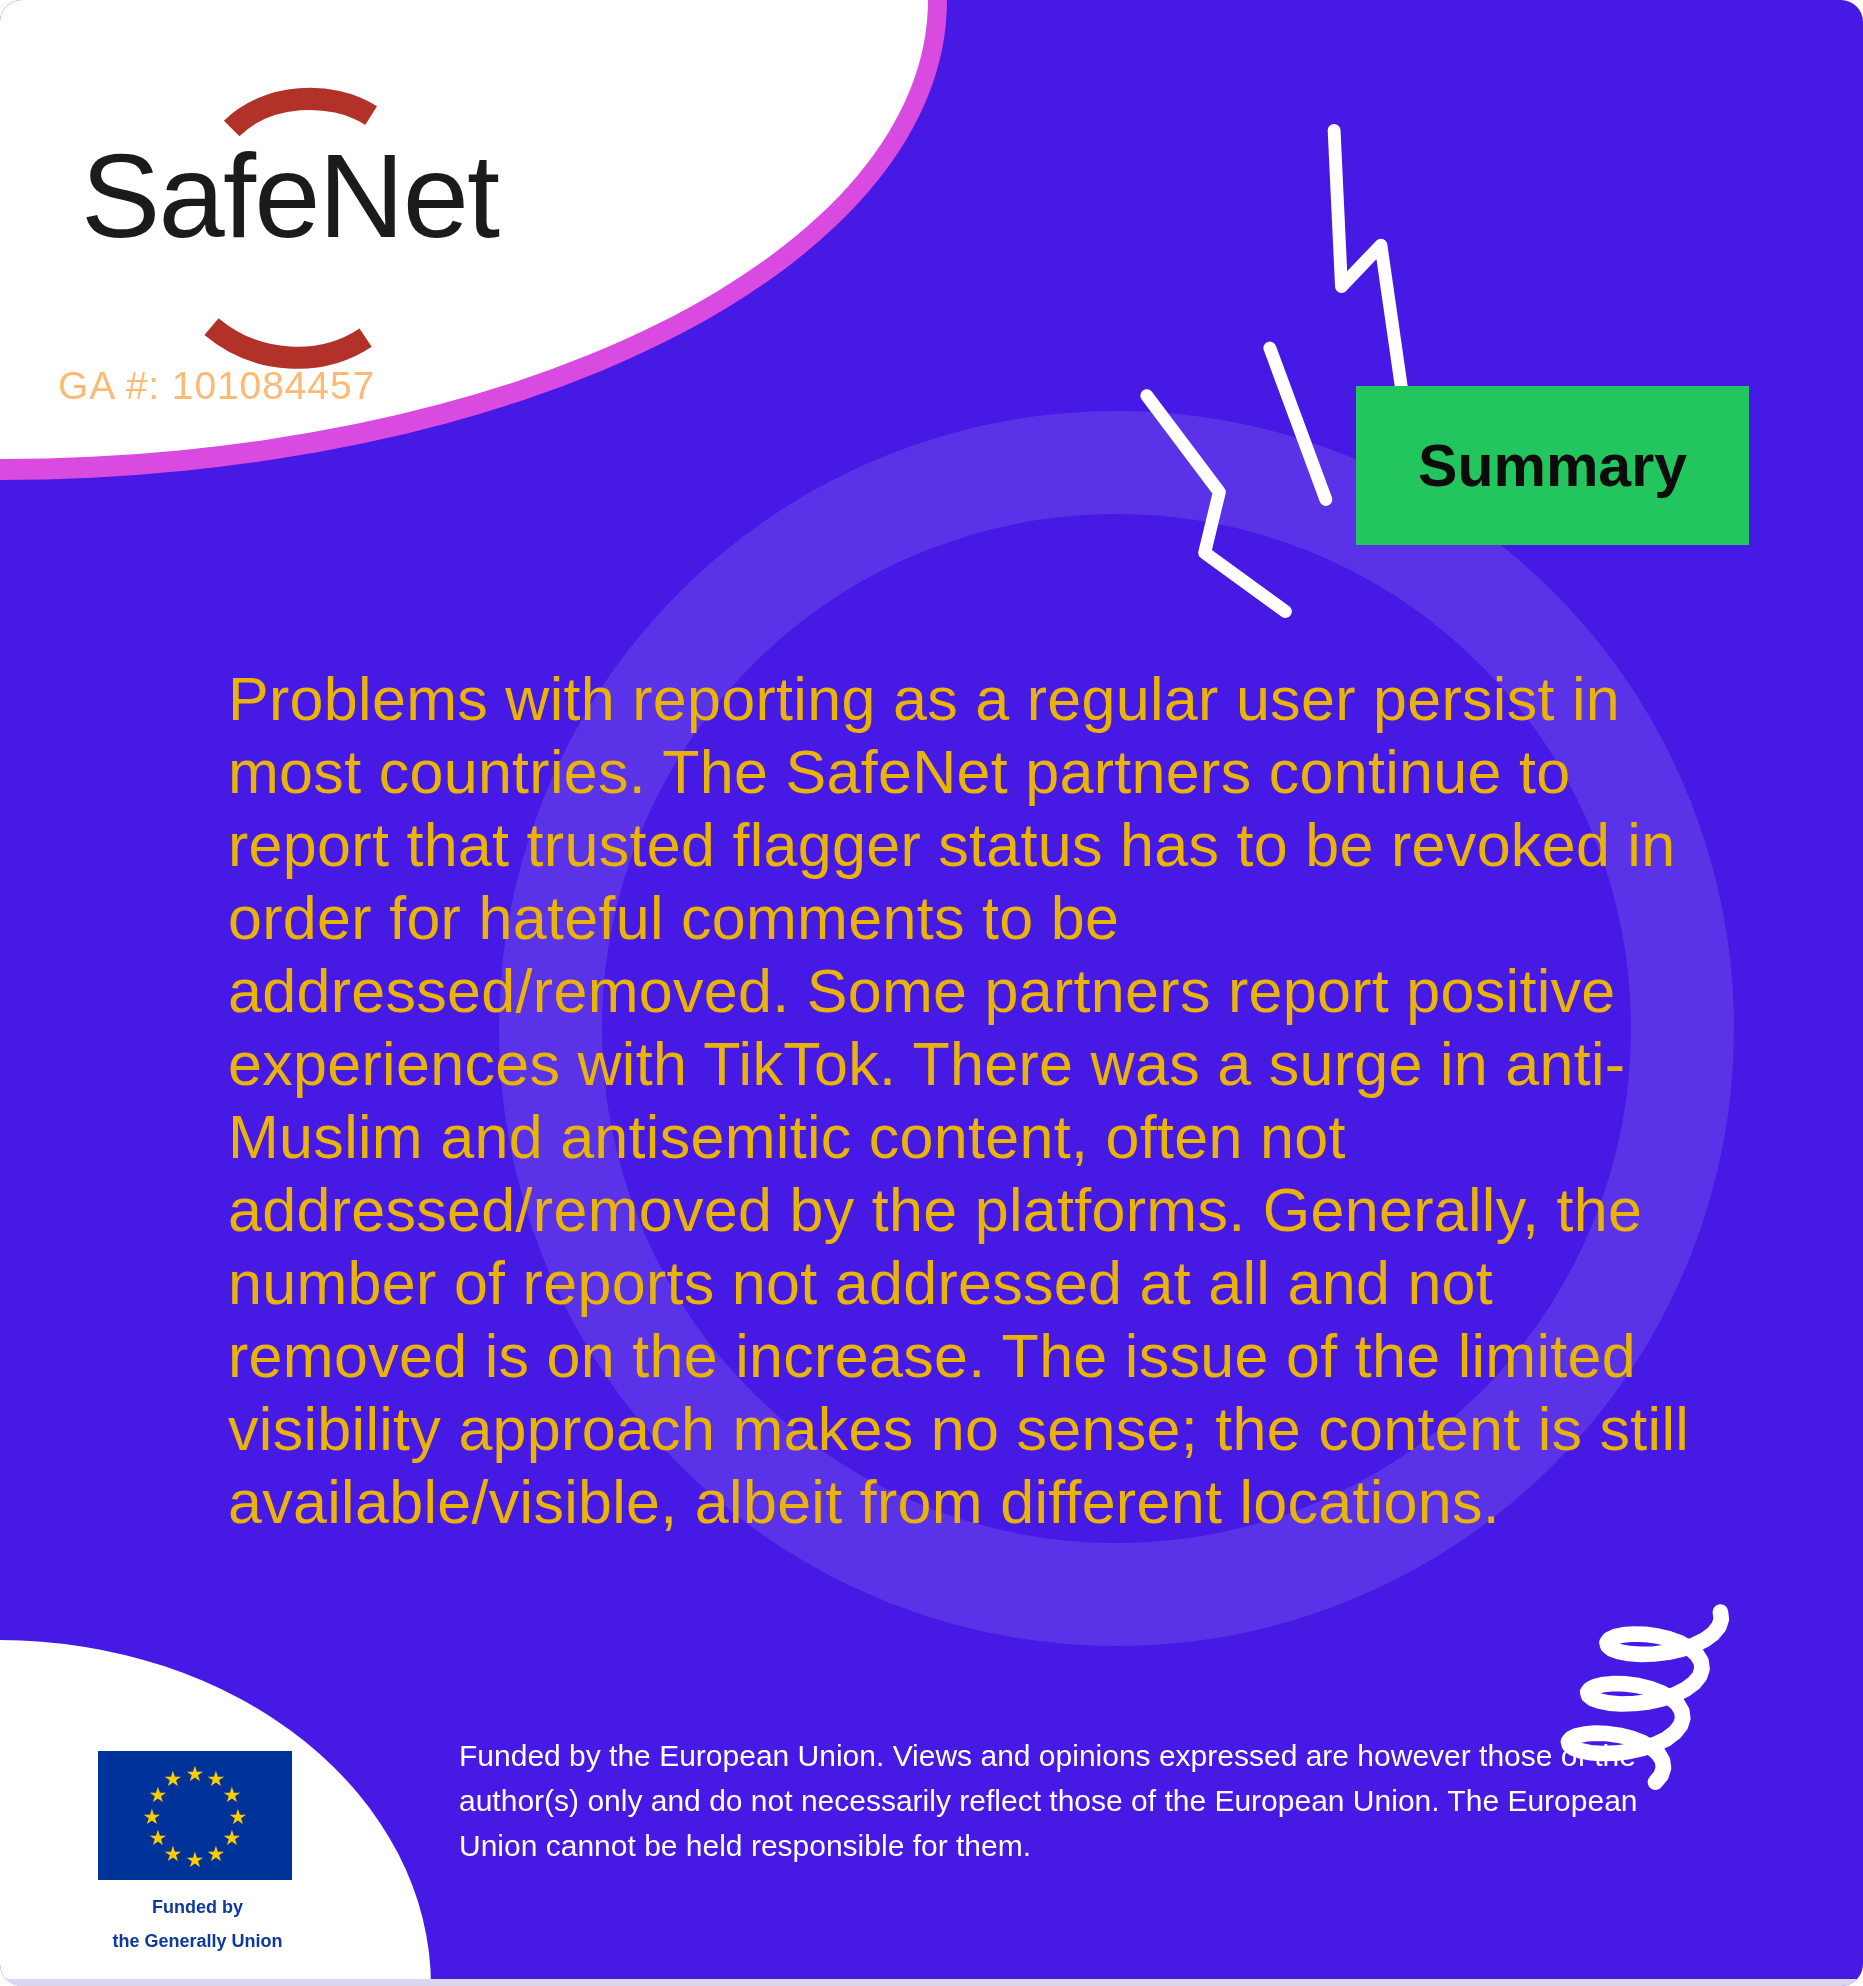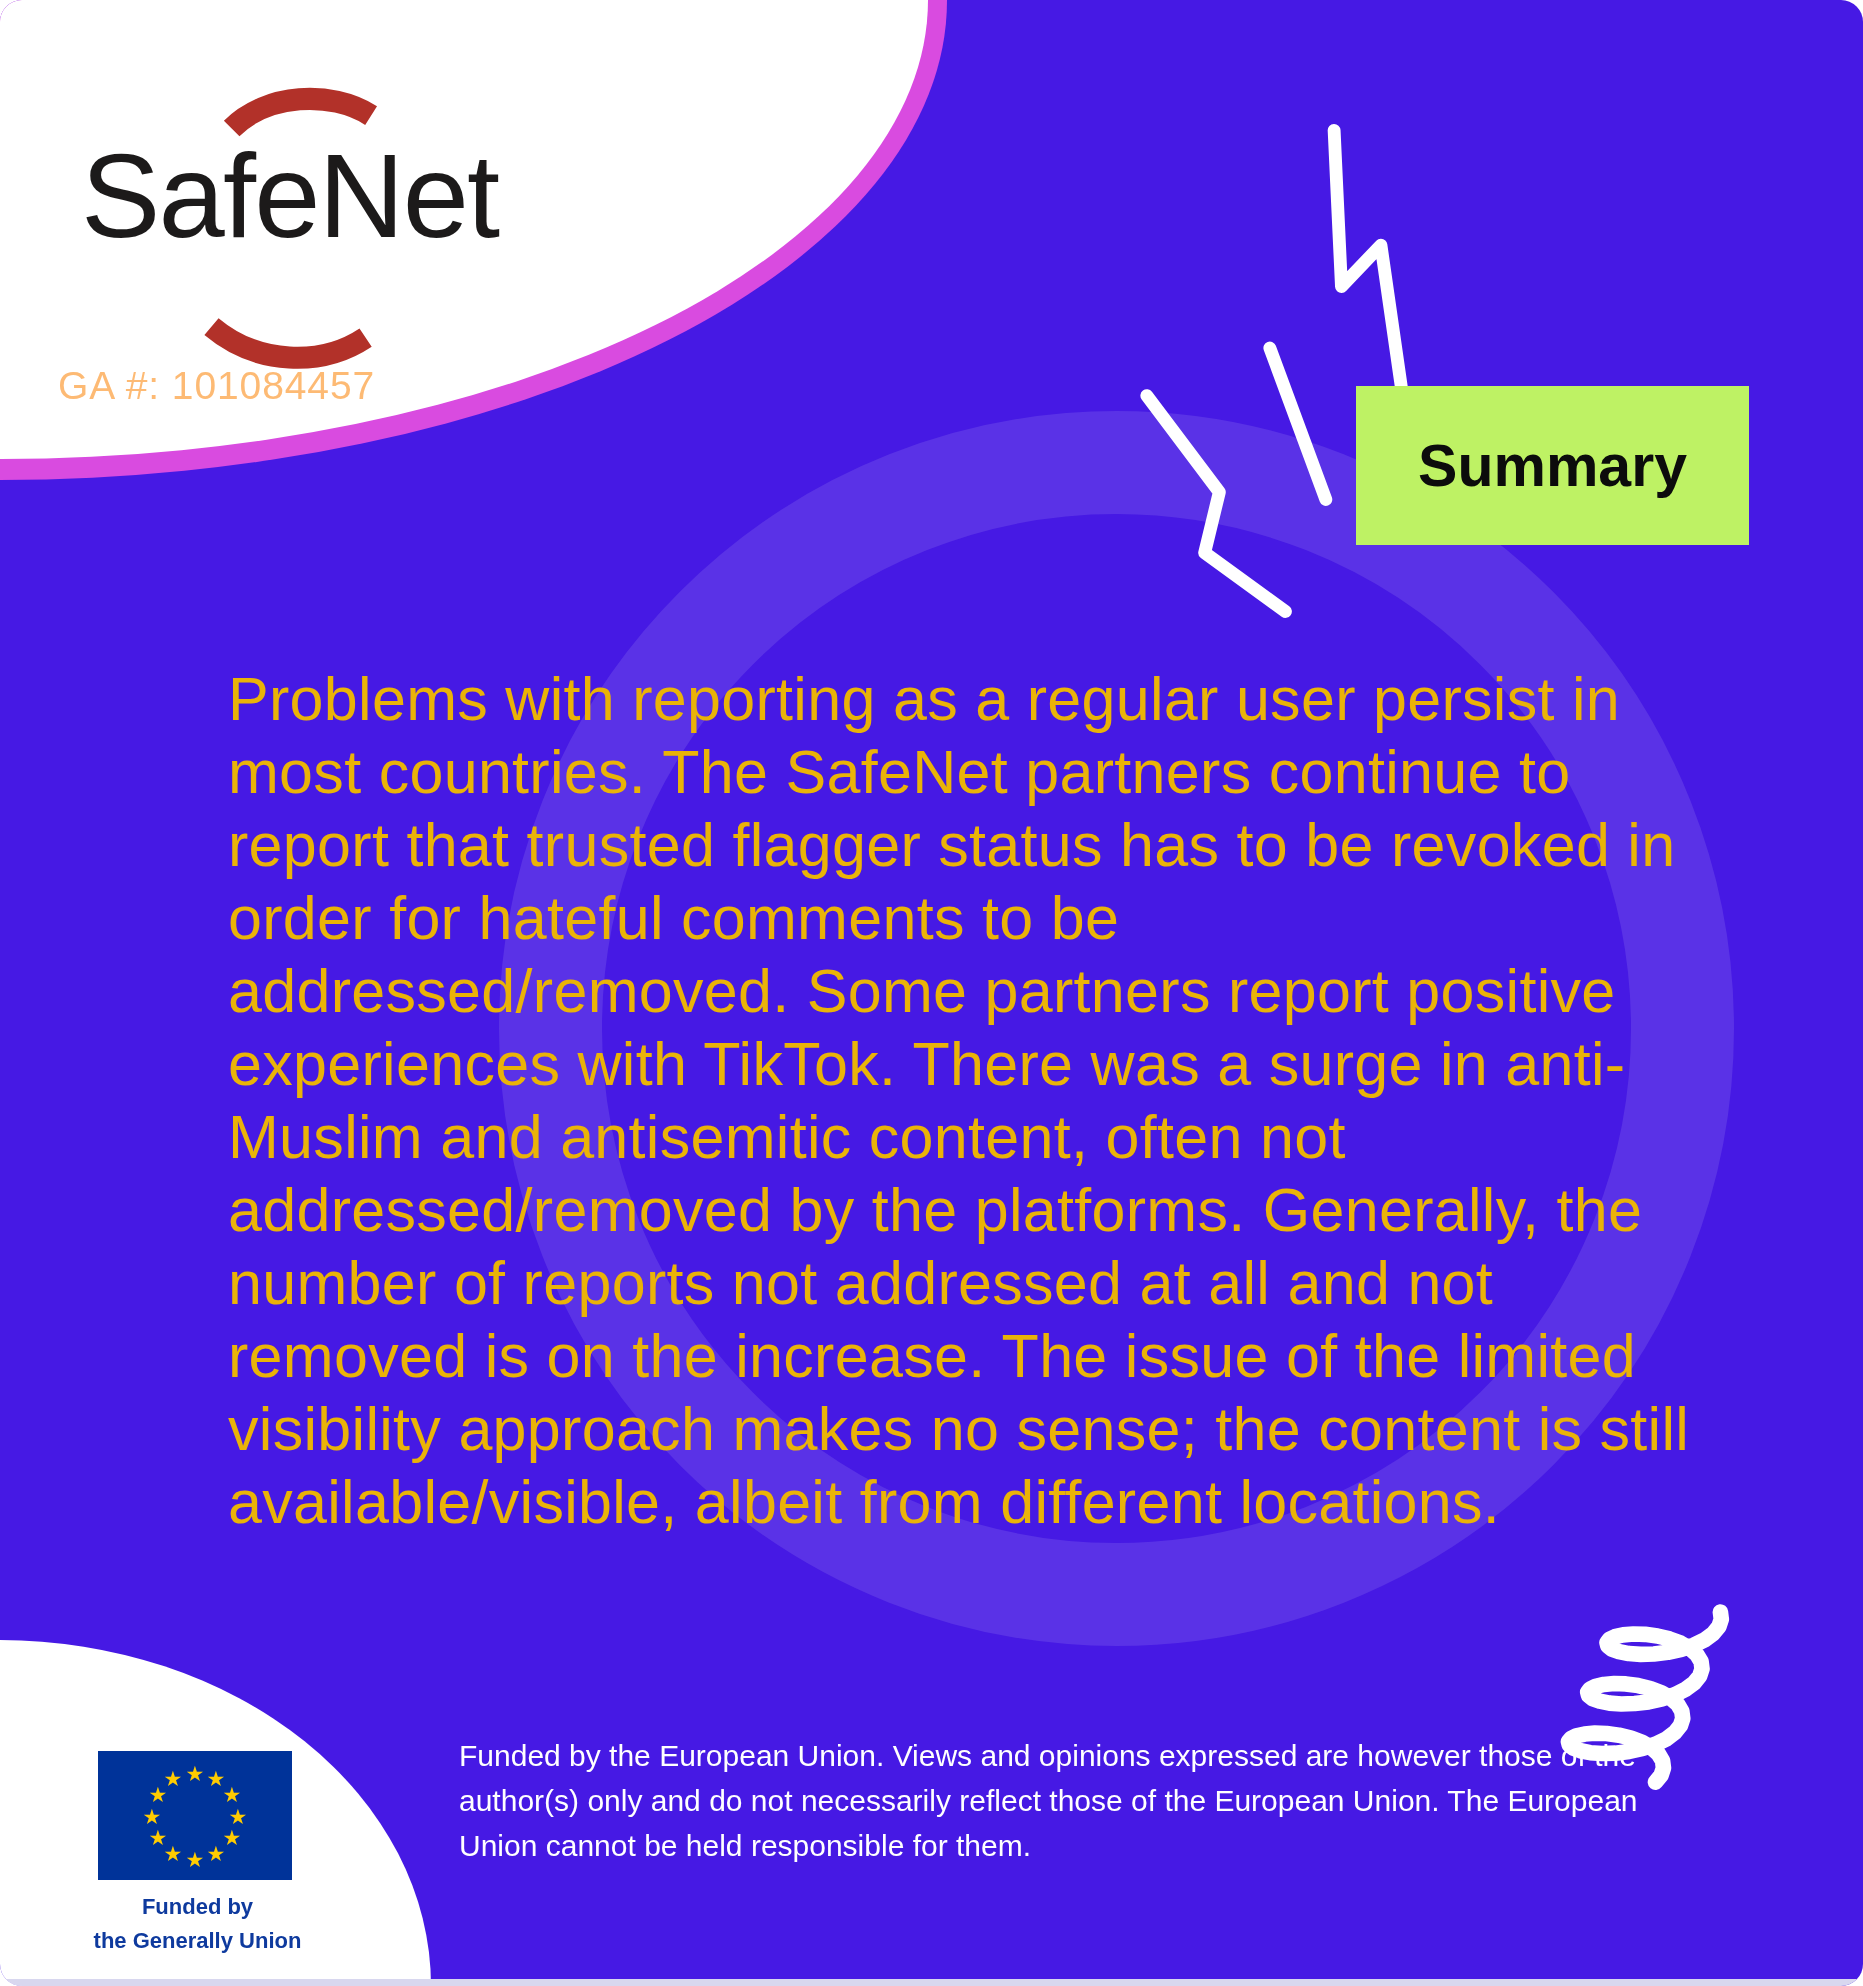--- a/index.html
+++ b/index.html
@@ -74,21 +74,21 @@
     width:194px;height:129px;
   }
   .eu-star{
     position:absolute;
     font-size:21px;line-height:21px;
     transform:translate(-50%,-50%);
   }
   .eu-label{
     position:absolute;left:0px;top:1890px;
     width:395px;text-align:center;
-    font-size:22px;font-weight:700;line-height:34px;
+    font-size:18px;font-weight:700;line-height:34px;
     color:#0e3a9e;
   }
   
   .disclaimer{
     position:absolute;left:459px;top:1733px;
     width:1203px;
     font-size:30px;font-weight:400;line-height:45px;
     color:#ffffff;
   }
   .bottom-strip{
@@ -118,21 +118,21 @@
   <svg class="doodle" width="1863" height="1986" viewBox="0 0 2029 2163">
     <polyline id="bolt-main" points="1453,142 1461,312 1504,267 1529,441" fill="none" stroke="#ffffff" stroke-width="14" stroke-linecap="round" stroke-linejoin="round"></polyline>
     <polyline id="bolt-mid" points="1383,379 1444,544" fill="none" stroke="#ffffff" stroke-width="14" stroke-linecap="round" stroke-linejoin="round"></polyline>
     <polyline id="bolt-left" points="1249,431 1328,536 1312,602 1400,666" fill="none" stroke="#ffffff" stroke-width="14" stroke-linecap="round" stroke-linejoin="round"></polyline>
   </svg>
 
   <svg class="doodle" width="1863" height="1986" viewBox="0 0 2029 2163">
     <path id="spiral-path" fill="none" stroke="#ffffff" stroke-width="17" stroke-linecap="round" stroke-linejoin="round" d="M 1873.7 1755.7 L 1874.7 1763.6 L 1872.1 1771.5 L 1866.0 1779.0 L 1856.8 1785.9 L 1845.0 1791.7 L 1831.2 1796.3 L 1816.4 1799.6 L 1801.3 1801.4 L 1786.8 1801.8 L 1773.9 1800.9 L 1763.3 1798.8 L 1755.5 1796.0 L 1751.1 1792.5 L 1750.2 1788.9 L 1752.9 1785.5 L 1758.9 1782.6 L 1767.8 1780.6 L 1779.0 1779.6 L 1791.7 1780.0 L 1805.1 1781.8 L 1818.3 1785.0 L 1830.5 1789.6 L 1840.6 1795.4 L 1848.2 1802.2 L 1852.7 1809.7 L 1853.7 1817.6 L 1851.1 1825.5 L 1845.0 1833.0 L 1835.8 1839.9 L 1824.0 1845.7 L 1810.2 1850.3 L 1795.4 1853.6 L 1780.3 1855.4 L 1765.8 1855.8 L 1752.9 1854.9 L 1742.3 1852.8 L 1734.5 1850.0 L 1730.1 1846.5 L 1729.2 1842.9 L 1731.9 1839.5 L 1737.9 1836.6 L 1746.8 1834.6 L 1758.0 1833.6 L 1770.7 1834.0 L 1784.1 1835.8 L 1797.3 1839.0 L 1809.5 1843.6 L 1819.6 1849.4 L 1827.2 1856.2 L 1831.7 1863.7 L 1832.7 1871.6 L 1830.1 1879.5 L 1824.0 1887.0 L 1814.8 1893.9 L 1803.0 1899.7 L 1789.2 1904.3 L 1774.4 1907.6 L 1759.3 1909.4 L 1744.8 1909.8 L 1731.9 1908.9 L 1721.3 1906.8 L 1713.5 1904.0 L 1709.1 1900.5 L 1708.2 1896.9 L 1710.9 1893.5 L 1716.9 1890.6 L 1725.8 1888.6 L 1737.0 1887.6 L 1749.7 1888.0 L 1763.1 1889.8 L 1776.3 1893.0 L 1788.5 1897.6 L 1798.6 1903.4 L 1806.2 1910.2 L 1810.7 1917.7 L 1811.7 1925.6 L 1809.1 1933.5 L 1803.0 1941.0"></path>
   </svg>
 
-  <div class="summary-badge" style="background: #bef264;">Summary</div>
+  <div class="summary-badge" style="background: #22c55e;">Summary</div>
 
   <div class="summary-text">Problems with reporting as a regular user persist in most countries. The SafeNet partners continue to report that trusted flagger status has to be revoked in order for hateful comments to be addressed/removed. Some partners report positive experiences with TikTok. There was a surge in anti-Muslim and antisemitic content, often not addressed/removed by the platforms. Generally, the number of reports not addressed at all and not removed is on the increase. The issue of the limited visibility approach makes no sense; the content is still available/visible, albeit from different locations.</div>
 
   <div class="eu-flag" style="background: rgb(0, 51, 153);">
       <span class="eu-star" style="color: rgb(255, 204, 0); left: 97px; top: 21.6px;">★</span>
       <span class="eu-star" style="color: rgb(255, 204, 0); left: 118px; top: 27px;">★</span>
       <span class="eu-star" style="color: rgb(255, 204, 0); left: 134px; top: 43px;">★</span>
       <span class="eu-star" style="color: rgb(255, 204, 0); left: 140px; top: 65px;">★</span>
       <span class="eu-star" style="color: rgb(255, 204, 0); left: 134px; top: 86px;">★</span>
       <span class="eu-star" style="color: rgb(255, 204, 0); left: 118px; top: 102px;">★</span>

